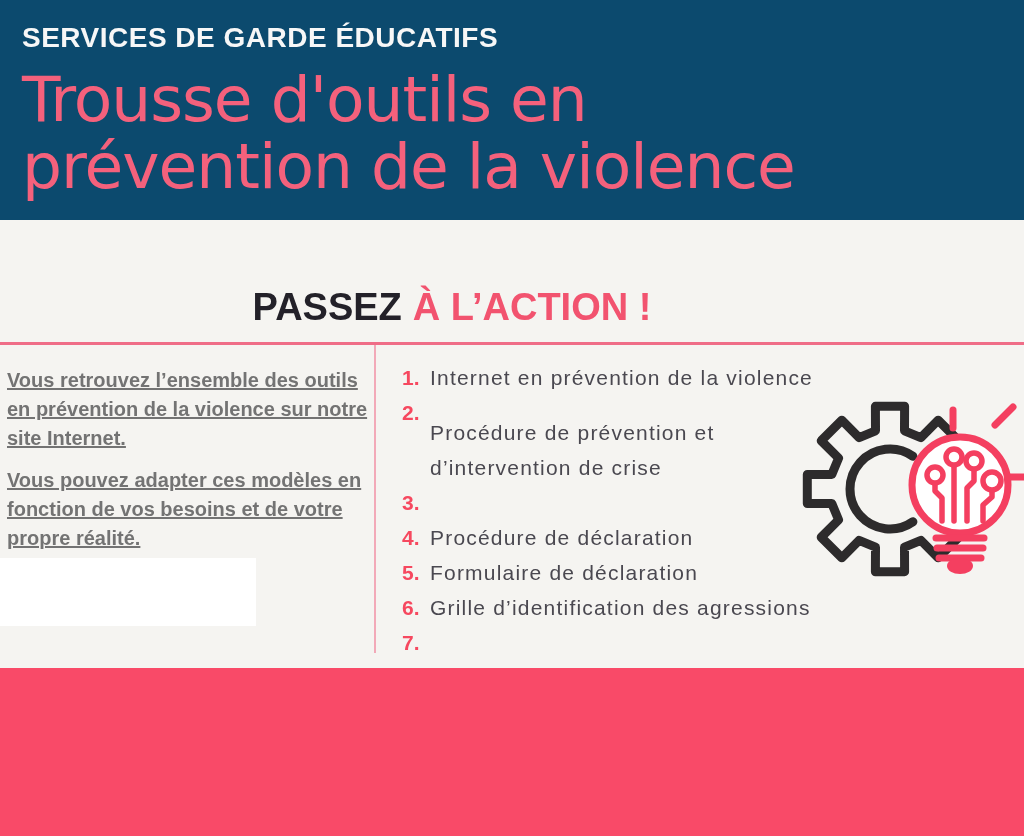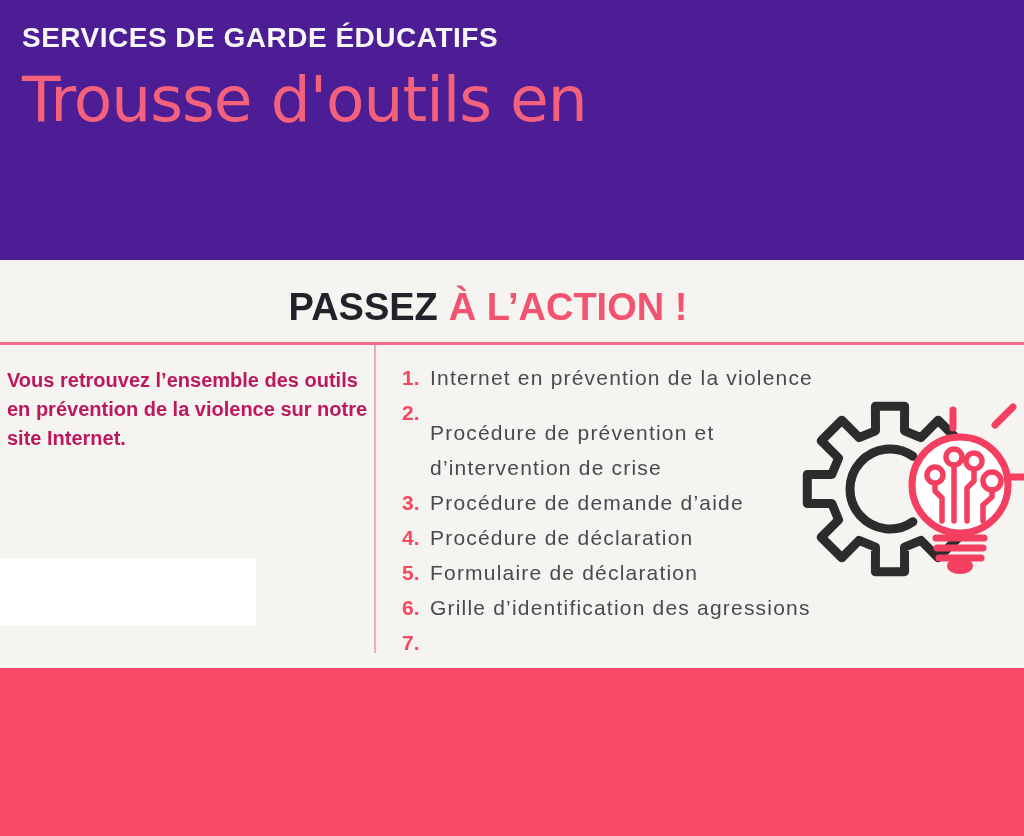--- a/index.html
+++ b/index.html
@@ -1,35 +1,35 @@
 <!DOCTYPE html>
 <html><head>
 <meta charset="utf-8">
 <style>
   html,body{margin:0;padding:0;}
   body{font-family:"Liberation Sans","DejaVu Sans",sans-serif;background:#ffffff;}
   .poster{position:relative;width:1024px;height:836px;overflow:hidden;background:#f5f4f1;}
 
   
-  .header{position:absolute;left:0;top:0;width:1024px;height:260px;background:#4c1d95;}
+  .header{position:absolute;left:0;top:0;width:1024px;height:220px;background:#0c4a6e;}
   .eyebrow{position:absolute;left:22px;top:22px;color:#f7f7f7;font-size:28px;font-weight:700;
            letter-spacing:0.5px;white-space:nowrap;}
   .title{position:absolute;left:22px;top:66px;color:#f4617c;font-size:63px;font-weight:400;
          font-family:"DejaVu Sans","Liberation Sans",sans-serif;line-height:67px;letter-spacing:-1px;white-space:nowrap;}
 
   
   .action{position:absolute;left:0;top:260px;width:1024px;height:408px;background:#f5f4f1;}
   .action-heading{position:absolute;left:0;top:26px;width:904px;text-align:center;
-                  font-size:38px;font-weight:900;letter-spacing:0px;color:#232129;padding-left:36px;}
+                  font-size:38px;font-weight:900;letter-spacing:0px;color:#232129;}
   .action-heading .accent{color:#f2536f;margin-left:11px;}
   .hrule{position:absolute;left:0;top:82px;width:1024px;height:3px;background:#ef6d87;}
   .vrule{position:absolute;left:374px;top:85px;width:2px;height:308px;background:#f2a9b8;}
 
-  .intro{position:absolute;left:7px;top:106px;width:368px;color:#be185d;
-         font-size:20px;font-weight:700;line-height:29px;}
+  .intro{position:absolute;left:7px;top:106px;width:368px;color:#737373;
+         font-size:20px;font-weight:700;line-height:29px;text-decoration:underline;}
   .intro p{margin:0 0 13px 0;}
 
   .tools{position:absolute;left:402px;top:100px;width:500px;list-style:none;margin:0;padding:0;}
   .tools li{display:flex;align-items:flex-start;line-height:35px;font-size:21px;}
   .tool-num{width:28px;flex-shrink:0;color:#f6485f;font-weight:700;}
   .tool-label{display:inline-block;max-width:455px;color:#4a4850;font-weight:400;letter-spacing:1.2px;}
   .tools li:nth-child(2) .tool-label{max-width:332px;margin-top:20px;}
 
   .white-patch{position:absolute;left:0;top:298px;width:256px;height:68px;background:#ffffff;}
 
@@ -40,48 +40,49 @@
 </style>
 </head>
 <body>
 
 <div class="poster">
 
   <div class="header">
     <div class="eyebrow">SERVICES DE GARDE ÉDUCATIFS</div>
     <div class="title">
       <span>Trousse d'outils en</span><br>
+      <span>prévention de la violence</span>
     </div>
   </div>
 
   <div class="action">
     <div class="action-heading">
       <span>PASSEZ</span><span class="accent">À L’ACTION !</span>
     </div>
     <div class="hrule"></div>
     <div class="vrule"></div>
 
     <div class="intro">
       <p>Vous retrouvez l’ensemble des outils en prévention de la violence sur notre site Internet.</p>
+      <p>Vous pouvez adapter ces modèles en fonction de vos besoins et de votre propre réalité.</p>
     </div>
 
     <div class="white-patch"></div>
 
     <ol class="tools">
       <li>
         <span class="tool-num">1.</span>
         <span class="tool-label">Internet en prévention de la violence</span>
       </li>
       <li>
         <span class="tool-num">2.</span>
         <span class="tool-label">Procédure de prévention et d’intervention de crise</span>
       </li>
       <li>
         <span class="tool-num">3.</span>
-        <span class="tool-label">Procédure de demande d’aide</span>
       </li>
       <li>
         <span class="tool-num">4.</span>
         <span class="tool-label">Procédure de déclaration</span>
       </li>
       <li>
         <span class="tool-num">5.</span>
         <span class="tool-label">Formulaire de déclaration</span>
       </li>
       <li>

